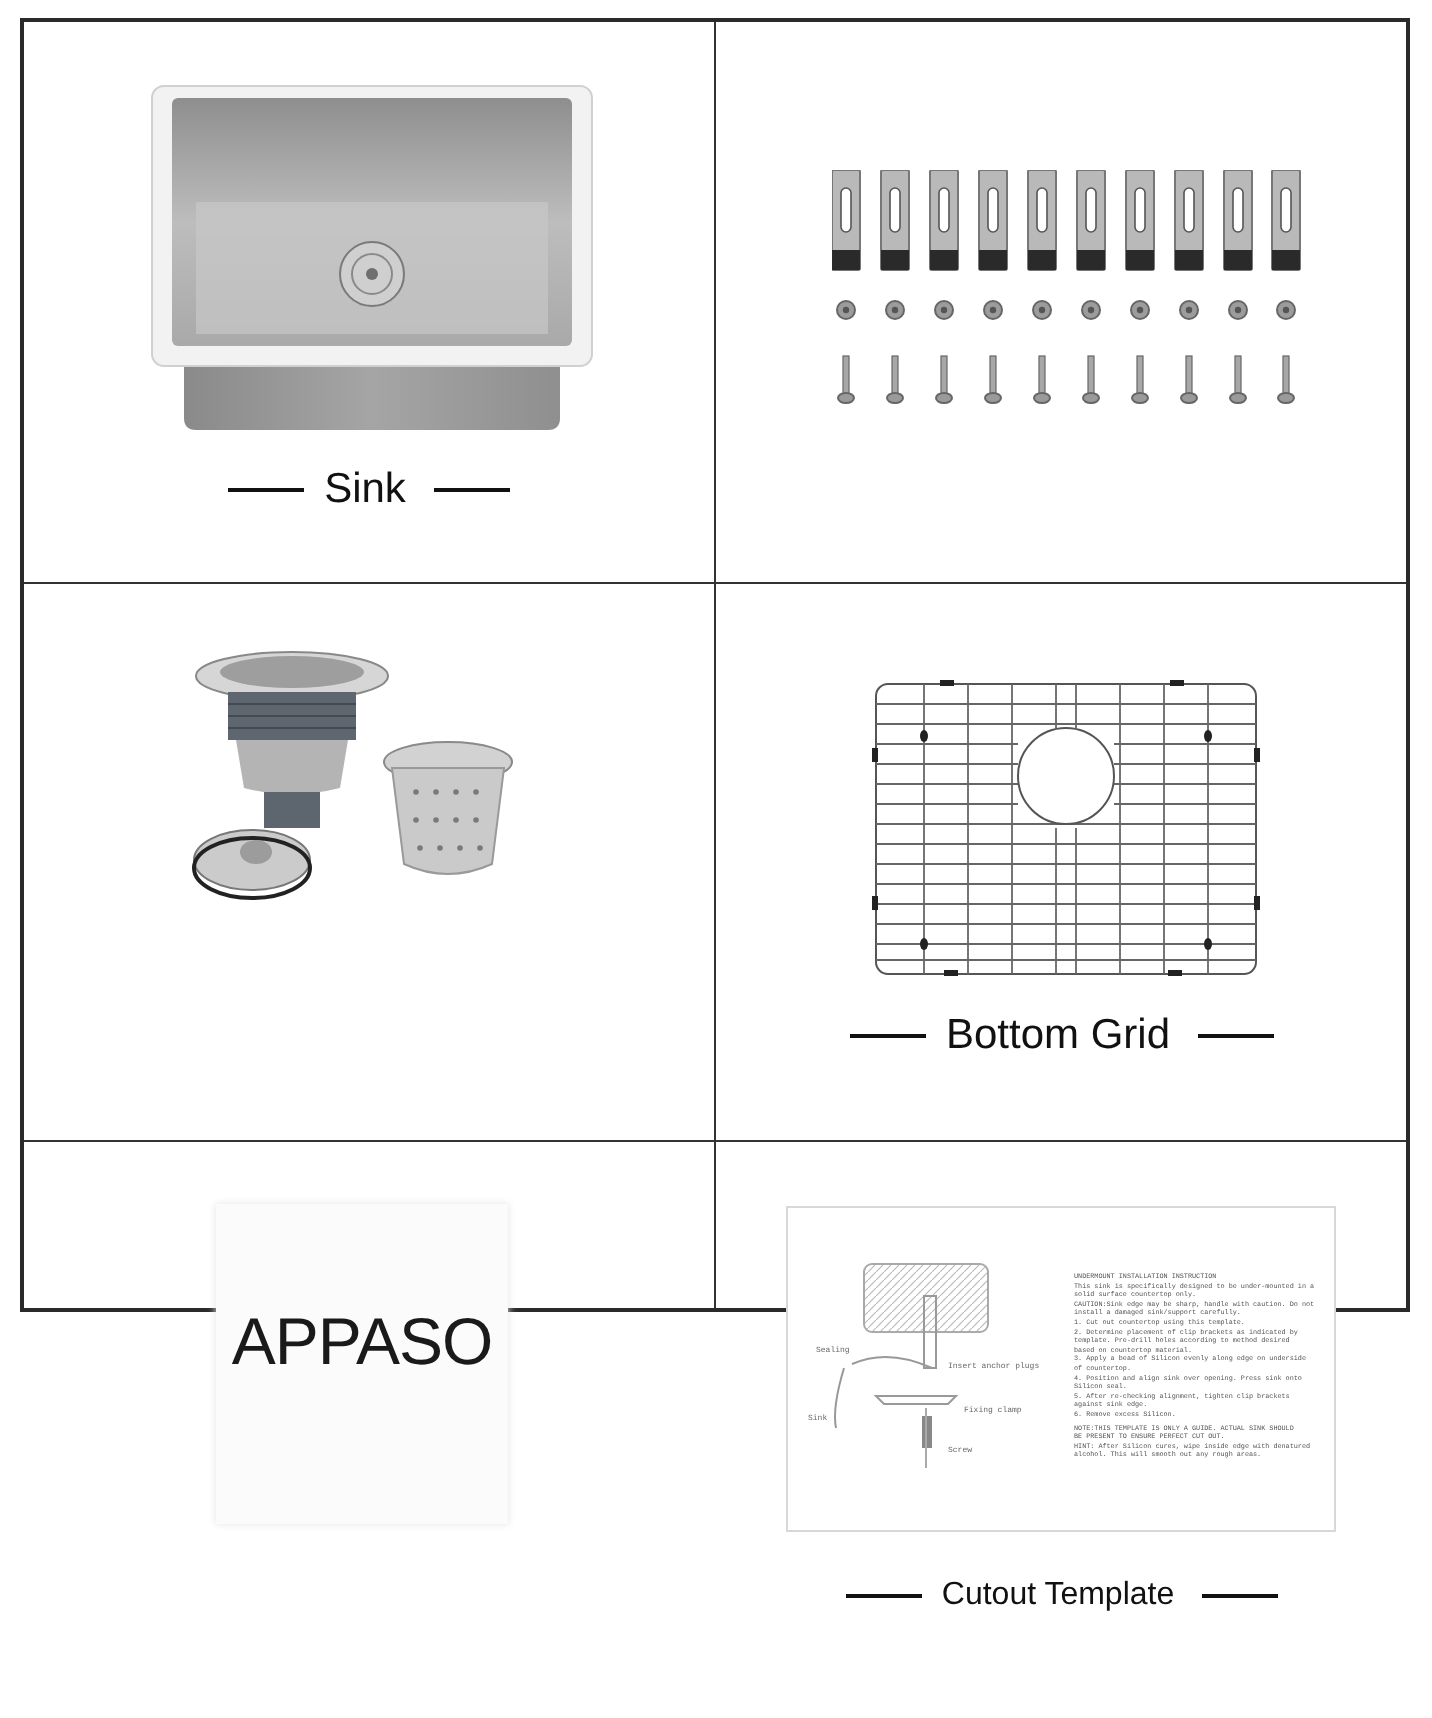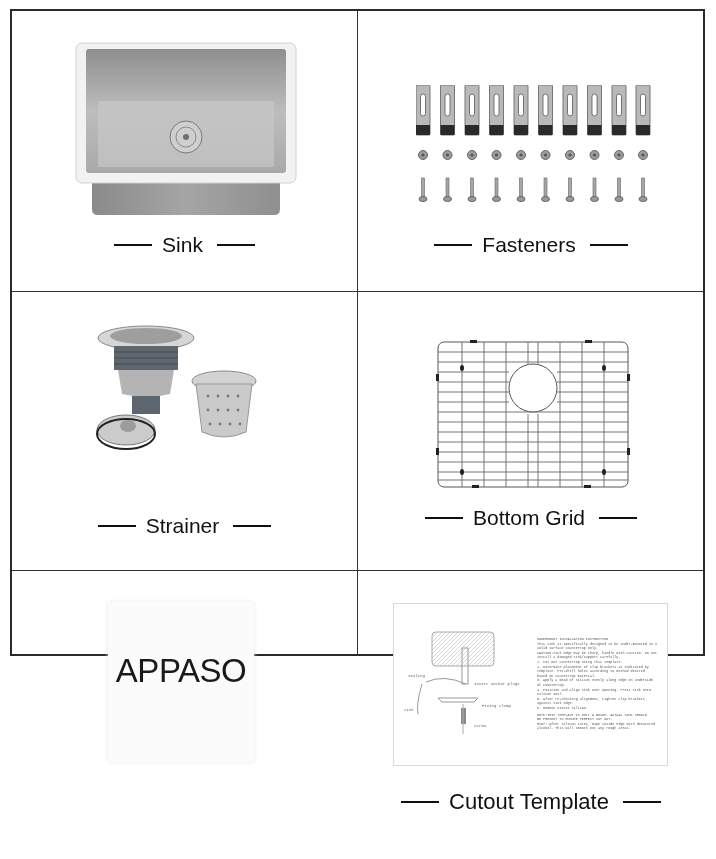--- a/index.html
+++ b/index.html
@@ -72,25 +72,20 @@
       <use href="#clip" x="24.5"></use>
         <use href="#clip" x="49"></use>
         <use href="#clip" x="73.5"></use>
       <use href="#clip" x="98"></use>
         <use href="#clip" x="122.5"></use>
         <use href="#clip" x="147"></use>
       <use href="#clip" x="171.5"></use>
         <use href="#clip" x="196"></use>
         <use href="#clip" x="220"></use>
     </svg>
-    <div class="caption" style="top:222px">
-      <span class="dash"></span>
-      <span class="txt">Fasteners</span>
-      <span class="dash"></span>
-    </div>
   </div>
 
   <div class="cell" style="left:0;top:281px;width:345px;height:278px">
     <svg class="img" style="left:84px;top:22px" width="184" height="160" viewBox="0 0 184 160">
       <ellipse cx="50" cy="24" rx="48" ry="12" fill="#d6d6d6" stroke="#888"></ellipse>
       <ellipse cx="50" cy="22" rx="36" ry="8" fill="#9e9e9e"></ellipse>
       <rect x="18" y="32" width="64" height="24" fill="#5e6770"></rect>
       <g stroke="#444a50" stroke-width="1">
           <line x1="18" y1="38" x2="82" y2="38"></line>
           <line x1="18" y1="44" x2="82" y2="44"></line>
@@ -111,25 +106,20 @@
           <circle cx="142" cy="96" r="1.4"></circle>
         <circle cx="114" cy="110" r="1.4"></circle>
           <circle cx="124" cy="110" r="1.4"></circle>
           <circle cx="134" cy="110" r="1.4"></circle>
           <circle cx="144" cy="110" r="1.4"></circle>
       </g>
       <ellipse cx="30" cy="116" rx="29" ry="15" fill="#cbcbcb" stroke="#777"></ellipse>
       <ellipse cx="30" cy="120" rx="29" ry="15" fill="none" stroke="#222" stroke-width="2"></ellipse>
       <ellipse cx="32" cy="112" rx="8" ry="6" fill="#9c9c9c"></ellipse>
     </svg>
-    <div class="caption" style="top:222px">
-      <span class="dash"></span>
-      <span class="txt">Strainer</span>
-      <span class="dash"></span>
-    </div>
   </div>
 
   <div class="cell" style="left:346px;top:281px;width:346px;height:278px">
     <svg class="img" style="left:78px;top:48px" width="194" height="150" viewBox="0 0 194 150">
       <rect x="2" y="2" width="190" height="145" rx="6" fill="#fff" stroke="#555" stroke-width="1"></rect>
       <g stroke="#666" stroke-width="0.9">
         <line x1="26" y1="2" x2="26" y2="147"></line>
           <line x1="48" y1="2" x2="48" y2="147"></line>
           <line x1="70" y1="2" x2="70" y2="147"></line>
         <line x1="92" y1="2" x2="92" y2="24"></line>
@@ -223,19 +213,19 @@
         <div>Silicon seal.</div>
         <div>5. After re-checking alignment, tighten clip brackets</div>
         <div>against sink edge.</div>
         <div>6. Remove excess Silicon.</div>
         <div style="margin-top:2px">NOTE:THIS TEMPLATE IS ONLY A GUIDE. ACTUAL SINK SHOULD</div>
         <div>BE PRESENT TO ENSURE PERFECT CUT OUT.</div>
         <div>HINT: After Silicon cures, wipe inside edge with denatured</div>
         <div>alcohol. This will smooth out any rough areas.</div>
       </div>
     </div>
-    <div class="caption" style="top:218px;font-size:22px">
+    <div class="caption" style="top:218px;font-size:16px">
       <span class="dash"></span>
       <span class="txt">Cutout Template</span>
       <span class="dash"></span>
     </div>
   </div>
 </div>
 
 </body></html>

